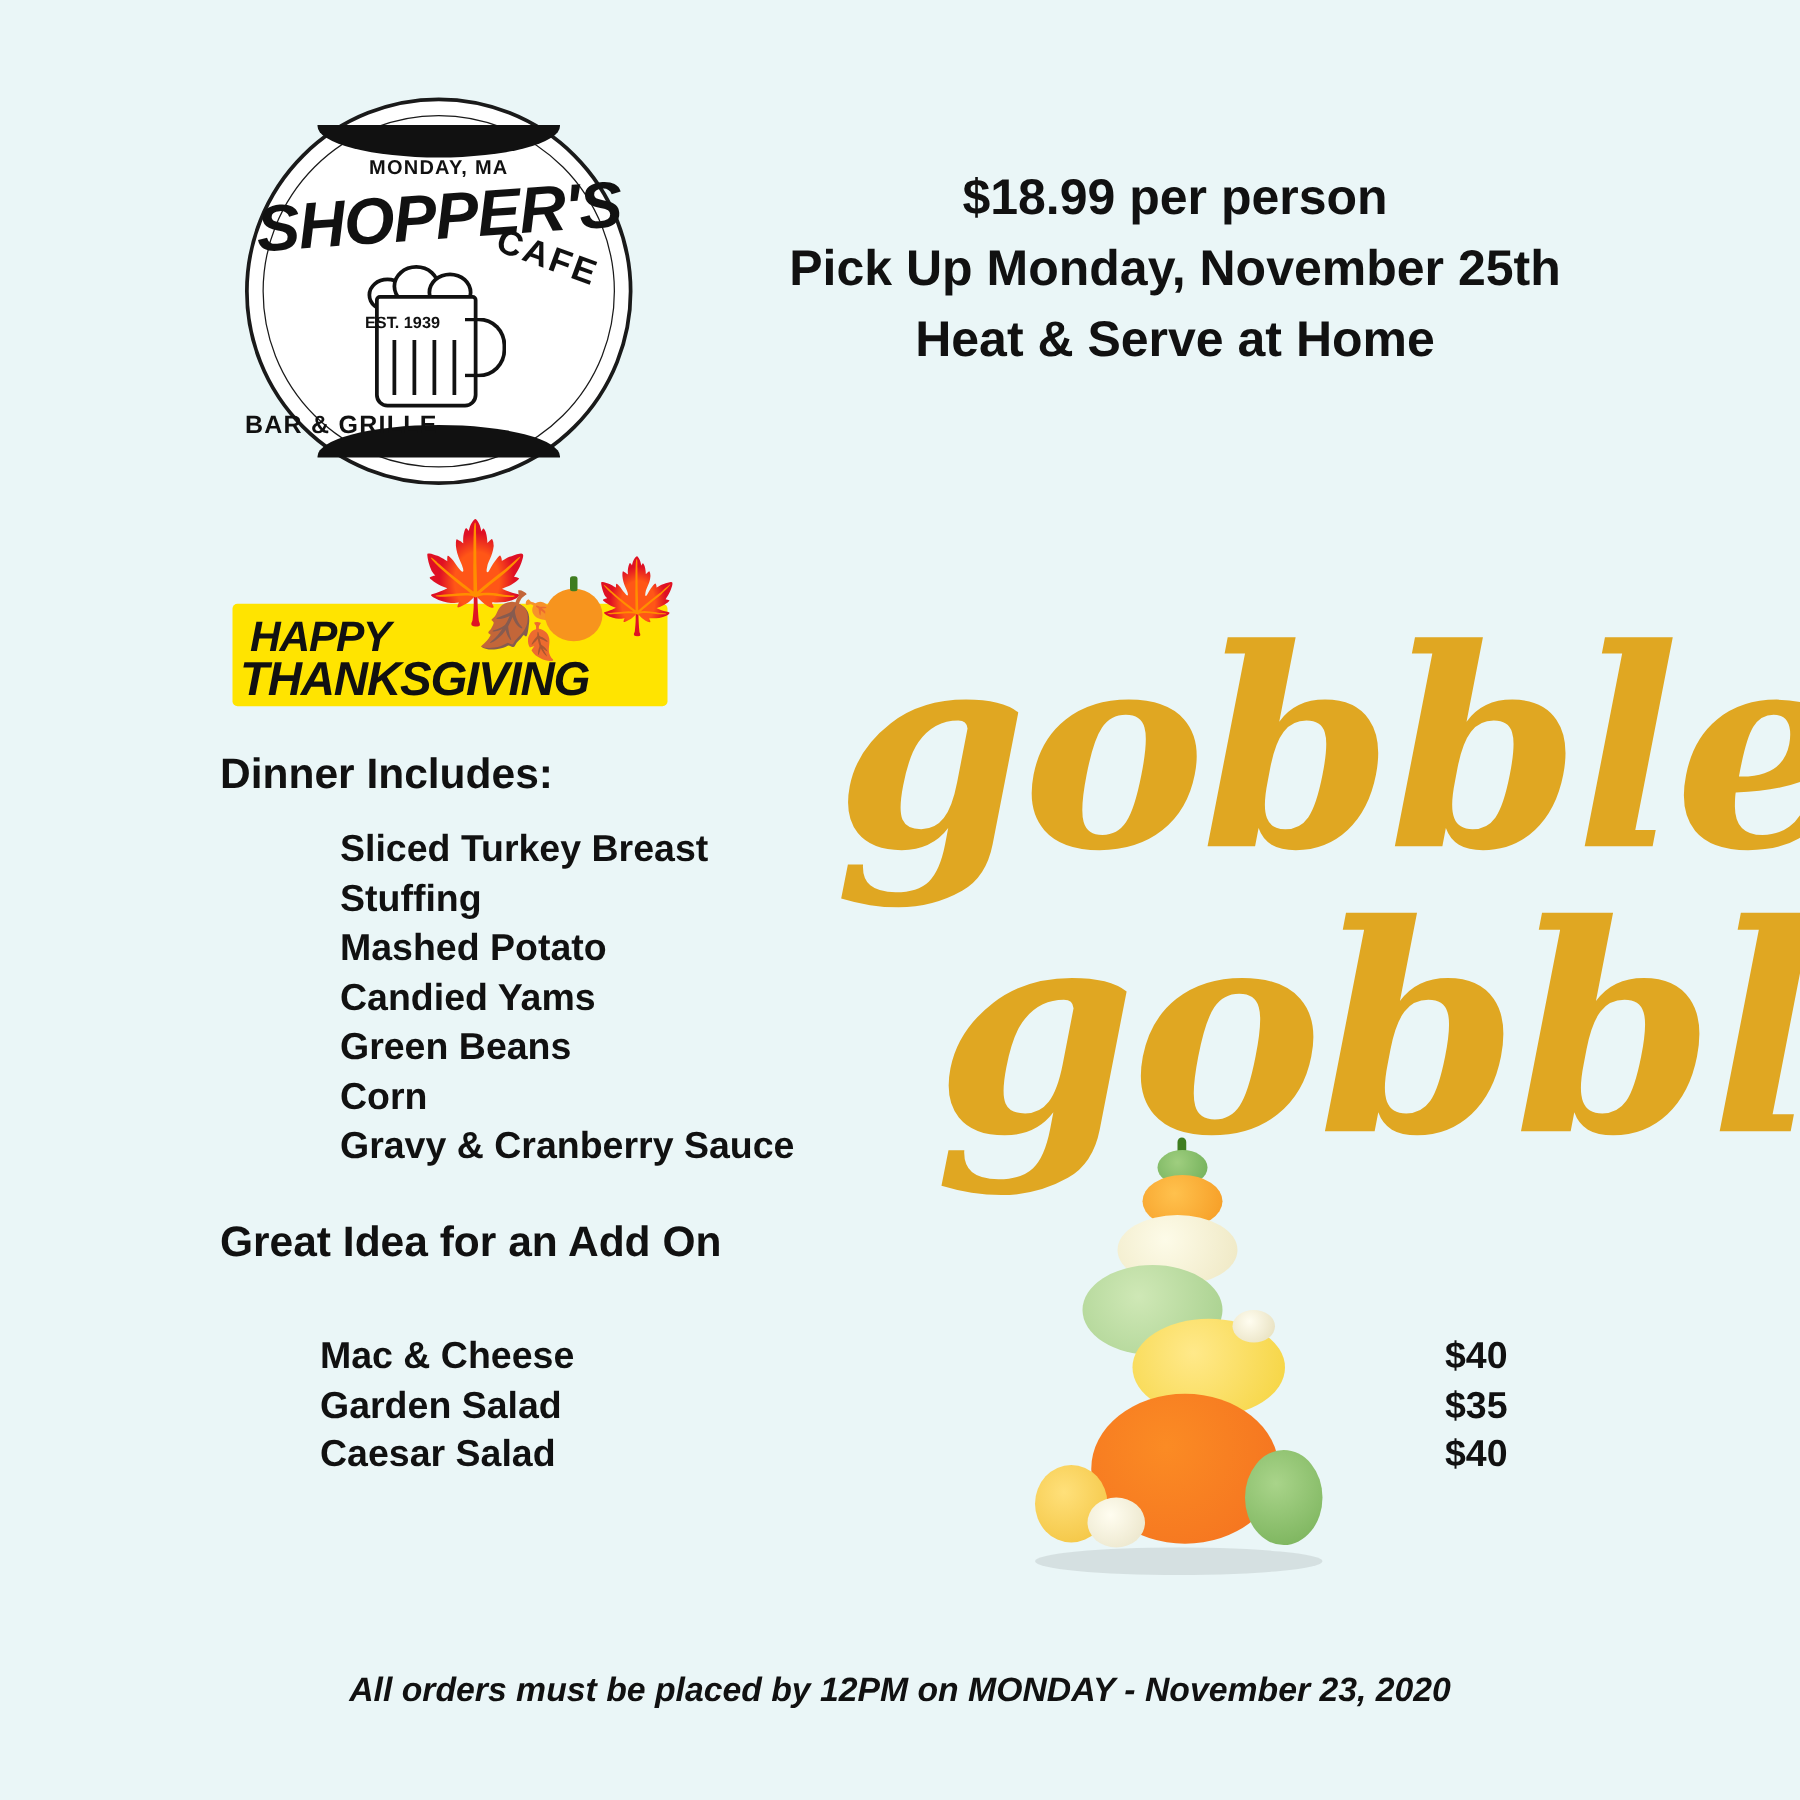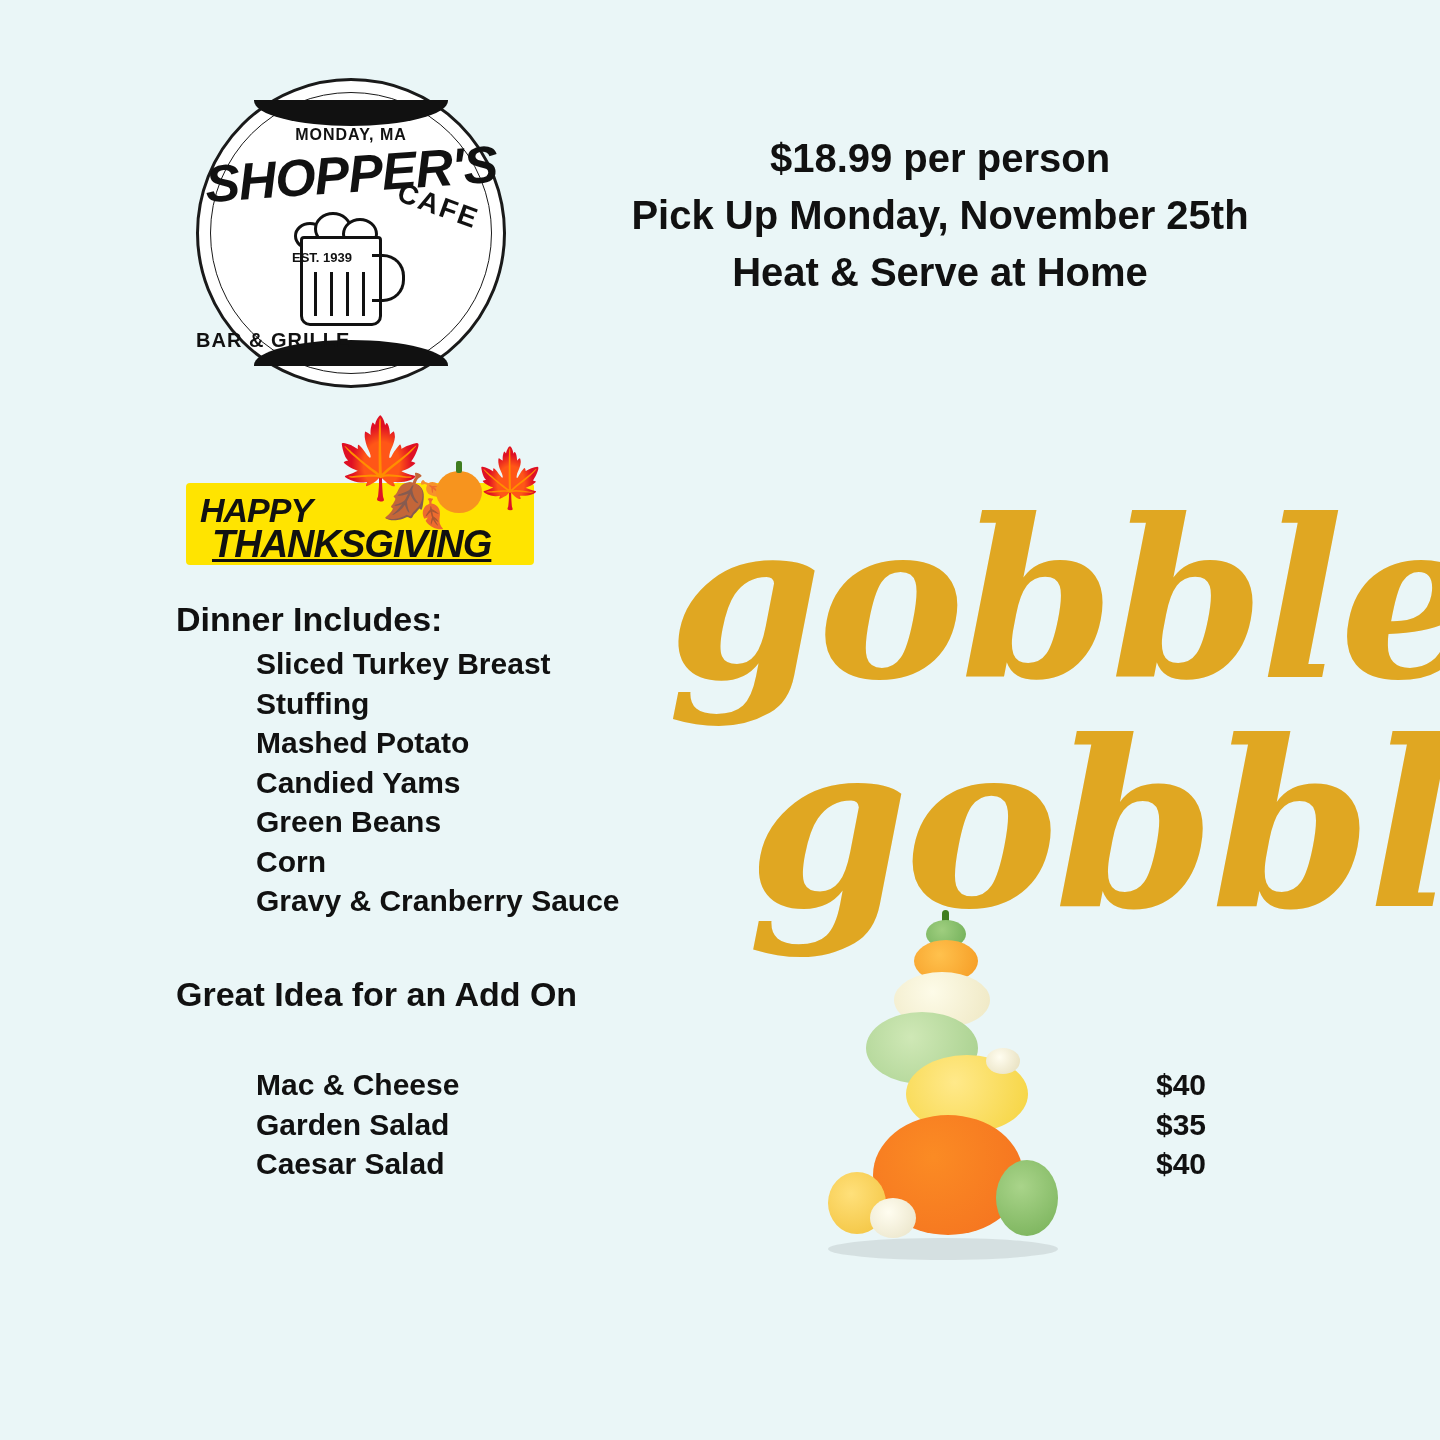--- a/index.html
+++ b/index.html
@@ -214,28 +214,27 @@
     left: 14px;
     top: 78px;
     font-size: 34px;
     font-weight: bold;
     font-style: italic;
     letter-spacing: -1px;
     color: #111;
   }
   .hty-l2 {
     position: absolute;
-    left: 26px;
+    left: 6px;
     top: 110px;
     font-size: 38px;
     font-weight: bold;
     font-style: italic;
     letter-spacing: -1px;
     color: #111;
-    text-decoration: underline;
   }
   .leaf-red {
     position: absolute;
     left: 146px;
     top: 6px;
     font-size: 78px;
     line-height: 1;
     color: #e8261e;
   }
   .leaf-green {
@@ -290,21 +289,21 @@
     width: 520px;
   }
   .dinner-items li {
     list-style: none;
     font-size: 30px;
     font-weight: bold;
     line-height: 39.5px;
     color: #111;
   }
   .dinner-items {
-    margin: 0;
+    margin: 16px;
     padding: 0;
   }
 
   .addon-title {
     position: absolute;
     left: 176px;
     top: 975px;
     font-size: 34px;
     font-weight: bold;
     color: #111;
@@ -517,13 +516,14 @@
     <div class="p p-cream"></div>
     <div class="p p-green"></div>
     <div class="p p-yellow"></div>
     <div class="p p-white-sm"></div>
     <div class="p p-big"></div>
     <div class="p p-left-y"></div>
     <div class="p p-left-w"></div>
     <div class="p p-right-g"></div>
   </div>
 
+  <div class="footer">All orders must be placed by 12PM on MONDAY - November 23, 2020</div>
 </div>
 
 </body></html>

